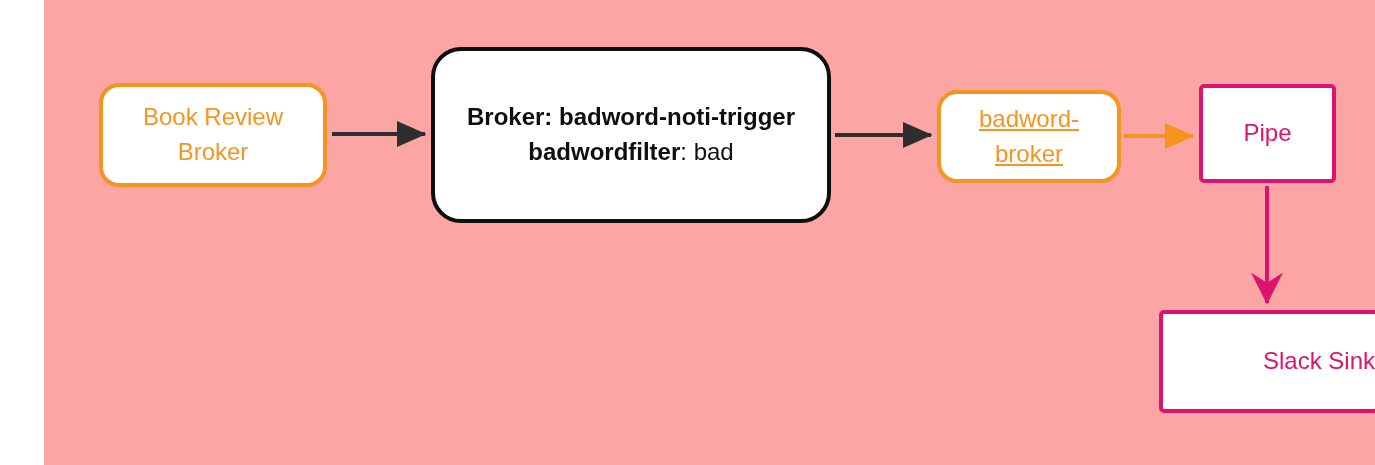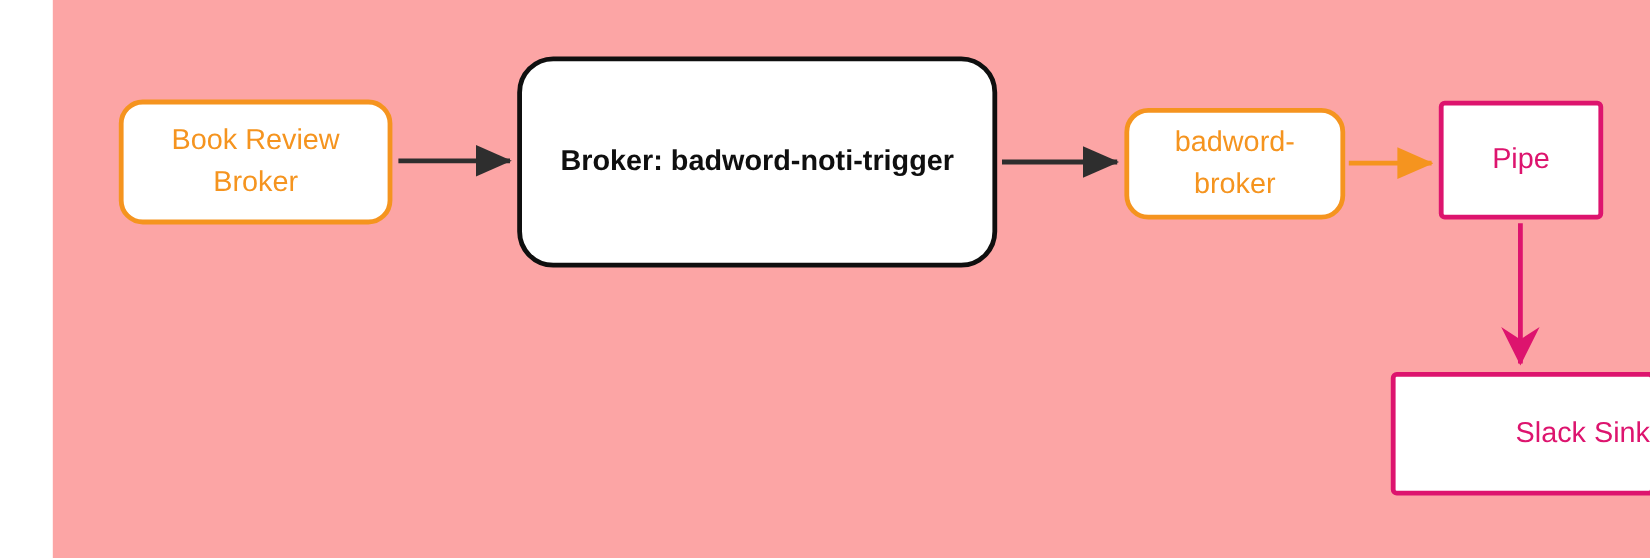--- a/index.html
+++ b/index.html
@@ -42,21 +42,21 @@
     border-radius: 30px;
     color: #0F0F0F;
   }
   #node-book-review-broker { left: 55px;   top: 83px;  width: 228px; height: 104px; }
   #node-trigger            { left: 387px;  top: 47px;  width: 400px; height: 176px; }
   #node-badword-broker     { left: 893px;  top: 90px;  width: 184px; height: 93px;  }
   #node-pipe               { left: 1155px; top: 84px;  width: 137px; height: 99px;  }
   #node-slack-sink         { left: 1115px; top: 310px; width: 220px; height: 103px; justify-content: flex-end; }
 
   #node-book-review-broker .node-label { max-width: 165px; }
-  #node-badword-broker .node-label     { max-width: 130px; }
+  #node-badword-broker .node-label     { max-width: 130px; text-decoration: underline; }
 
   .trigger-lines { display: flex; flex-direction: column; gap: 0; }
   .trigger-line  { white-space: nowrap; }
   .bold { font-weight: bold; }
 
   .arrow-overlay {
     position: absolute;
     left: 0;
     top: 0;
     width: 1375px;
@@ -87,20 +87,21 @@
     <line x1="1223" y1="186" x2="1223" y2="303" stroke="#DD146E" stroke-width="4" marker-end="url(#head-pink)"></line>
   </svg>
 
   <div class="node node-orange" id="node-book-review-broker">
     <span class="node-label">Book Review Broker</span>
   </div>
 
   <div class="node node-black" id="node-trigger">
     <div class="trigger-lines">
       <div class="trigger-line bold">Broker: badword-noti-trigger</div>
+      <div class="trigger-line"><span class="bold">badwordfilter</span><span>: bad</span></div>
     </div>
   </div>
 
   <div class="node node-orange" id="node-badword-broker">
     <span class="node-label">badword-broker</span>
   </div>
 
   <div class="node node-pink" id="node-pipe">
     <span class="node-label">Pipe</span>
   </div>

